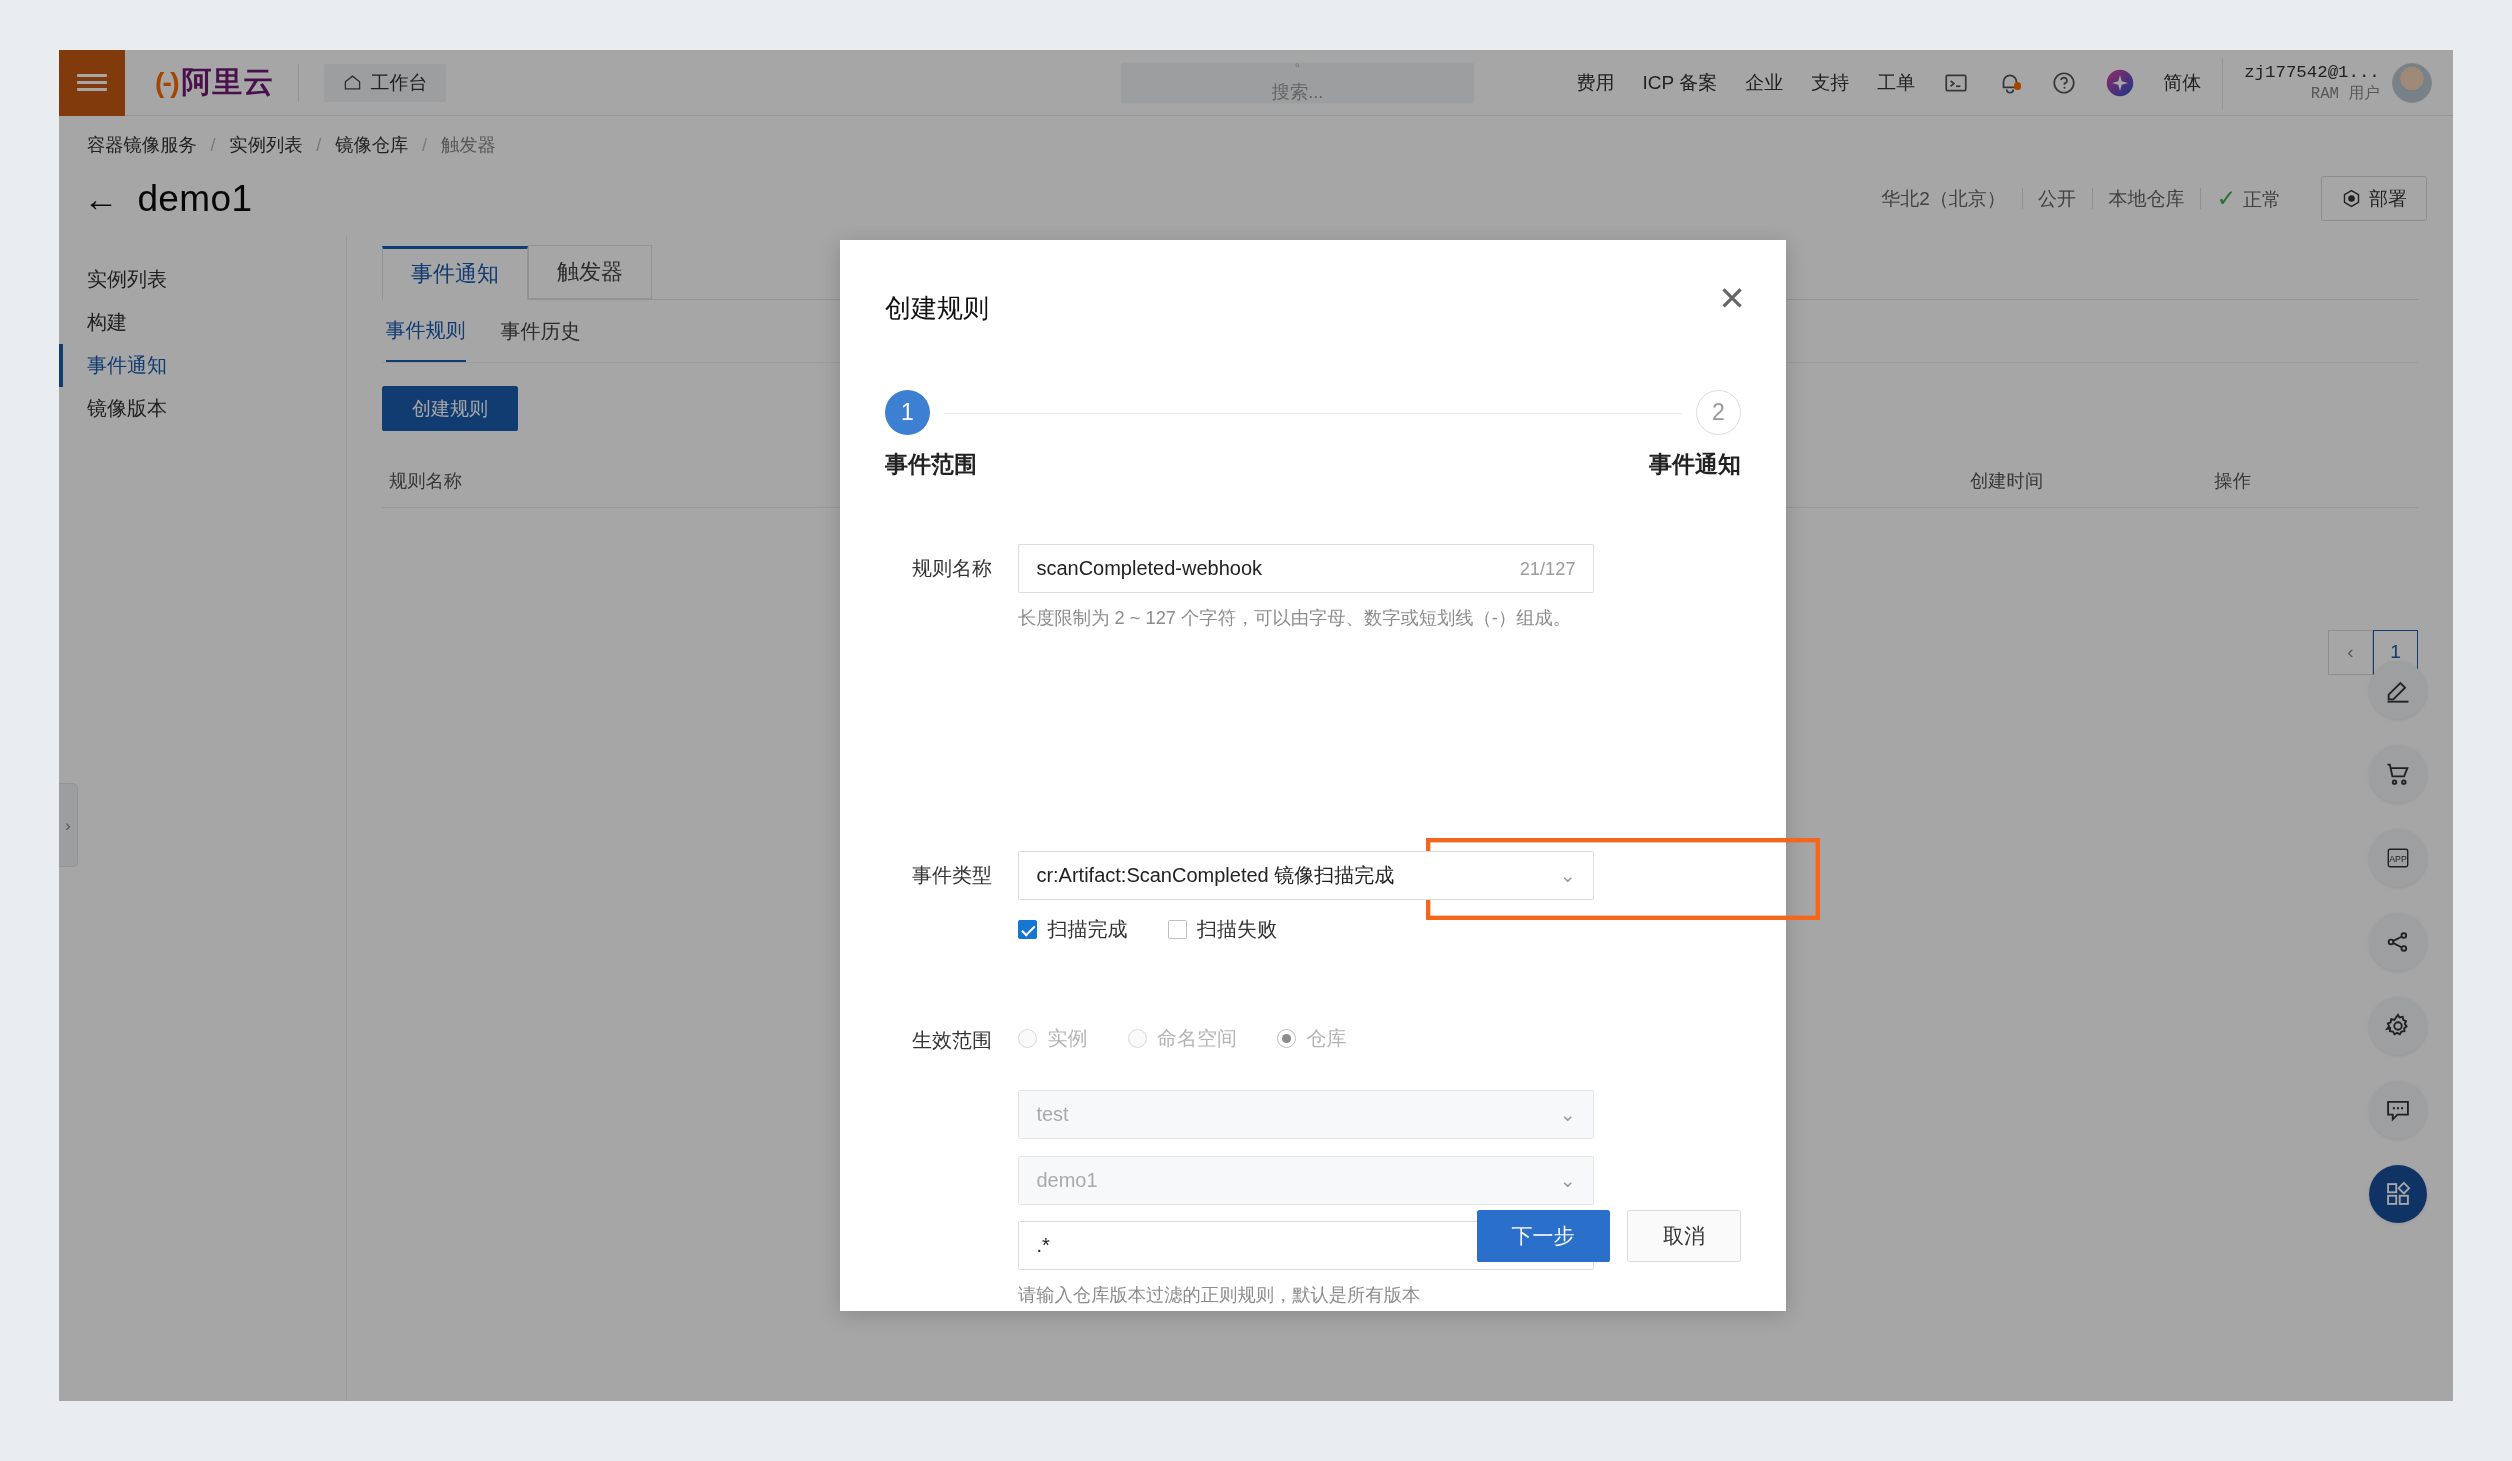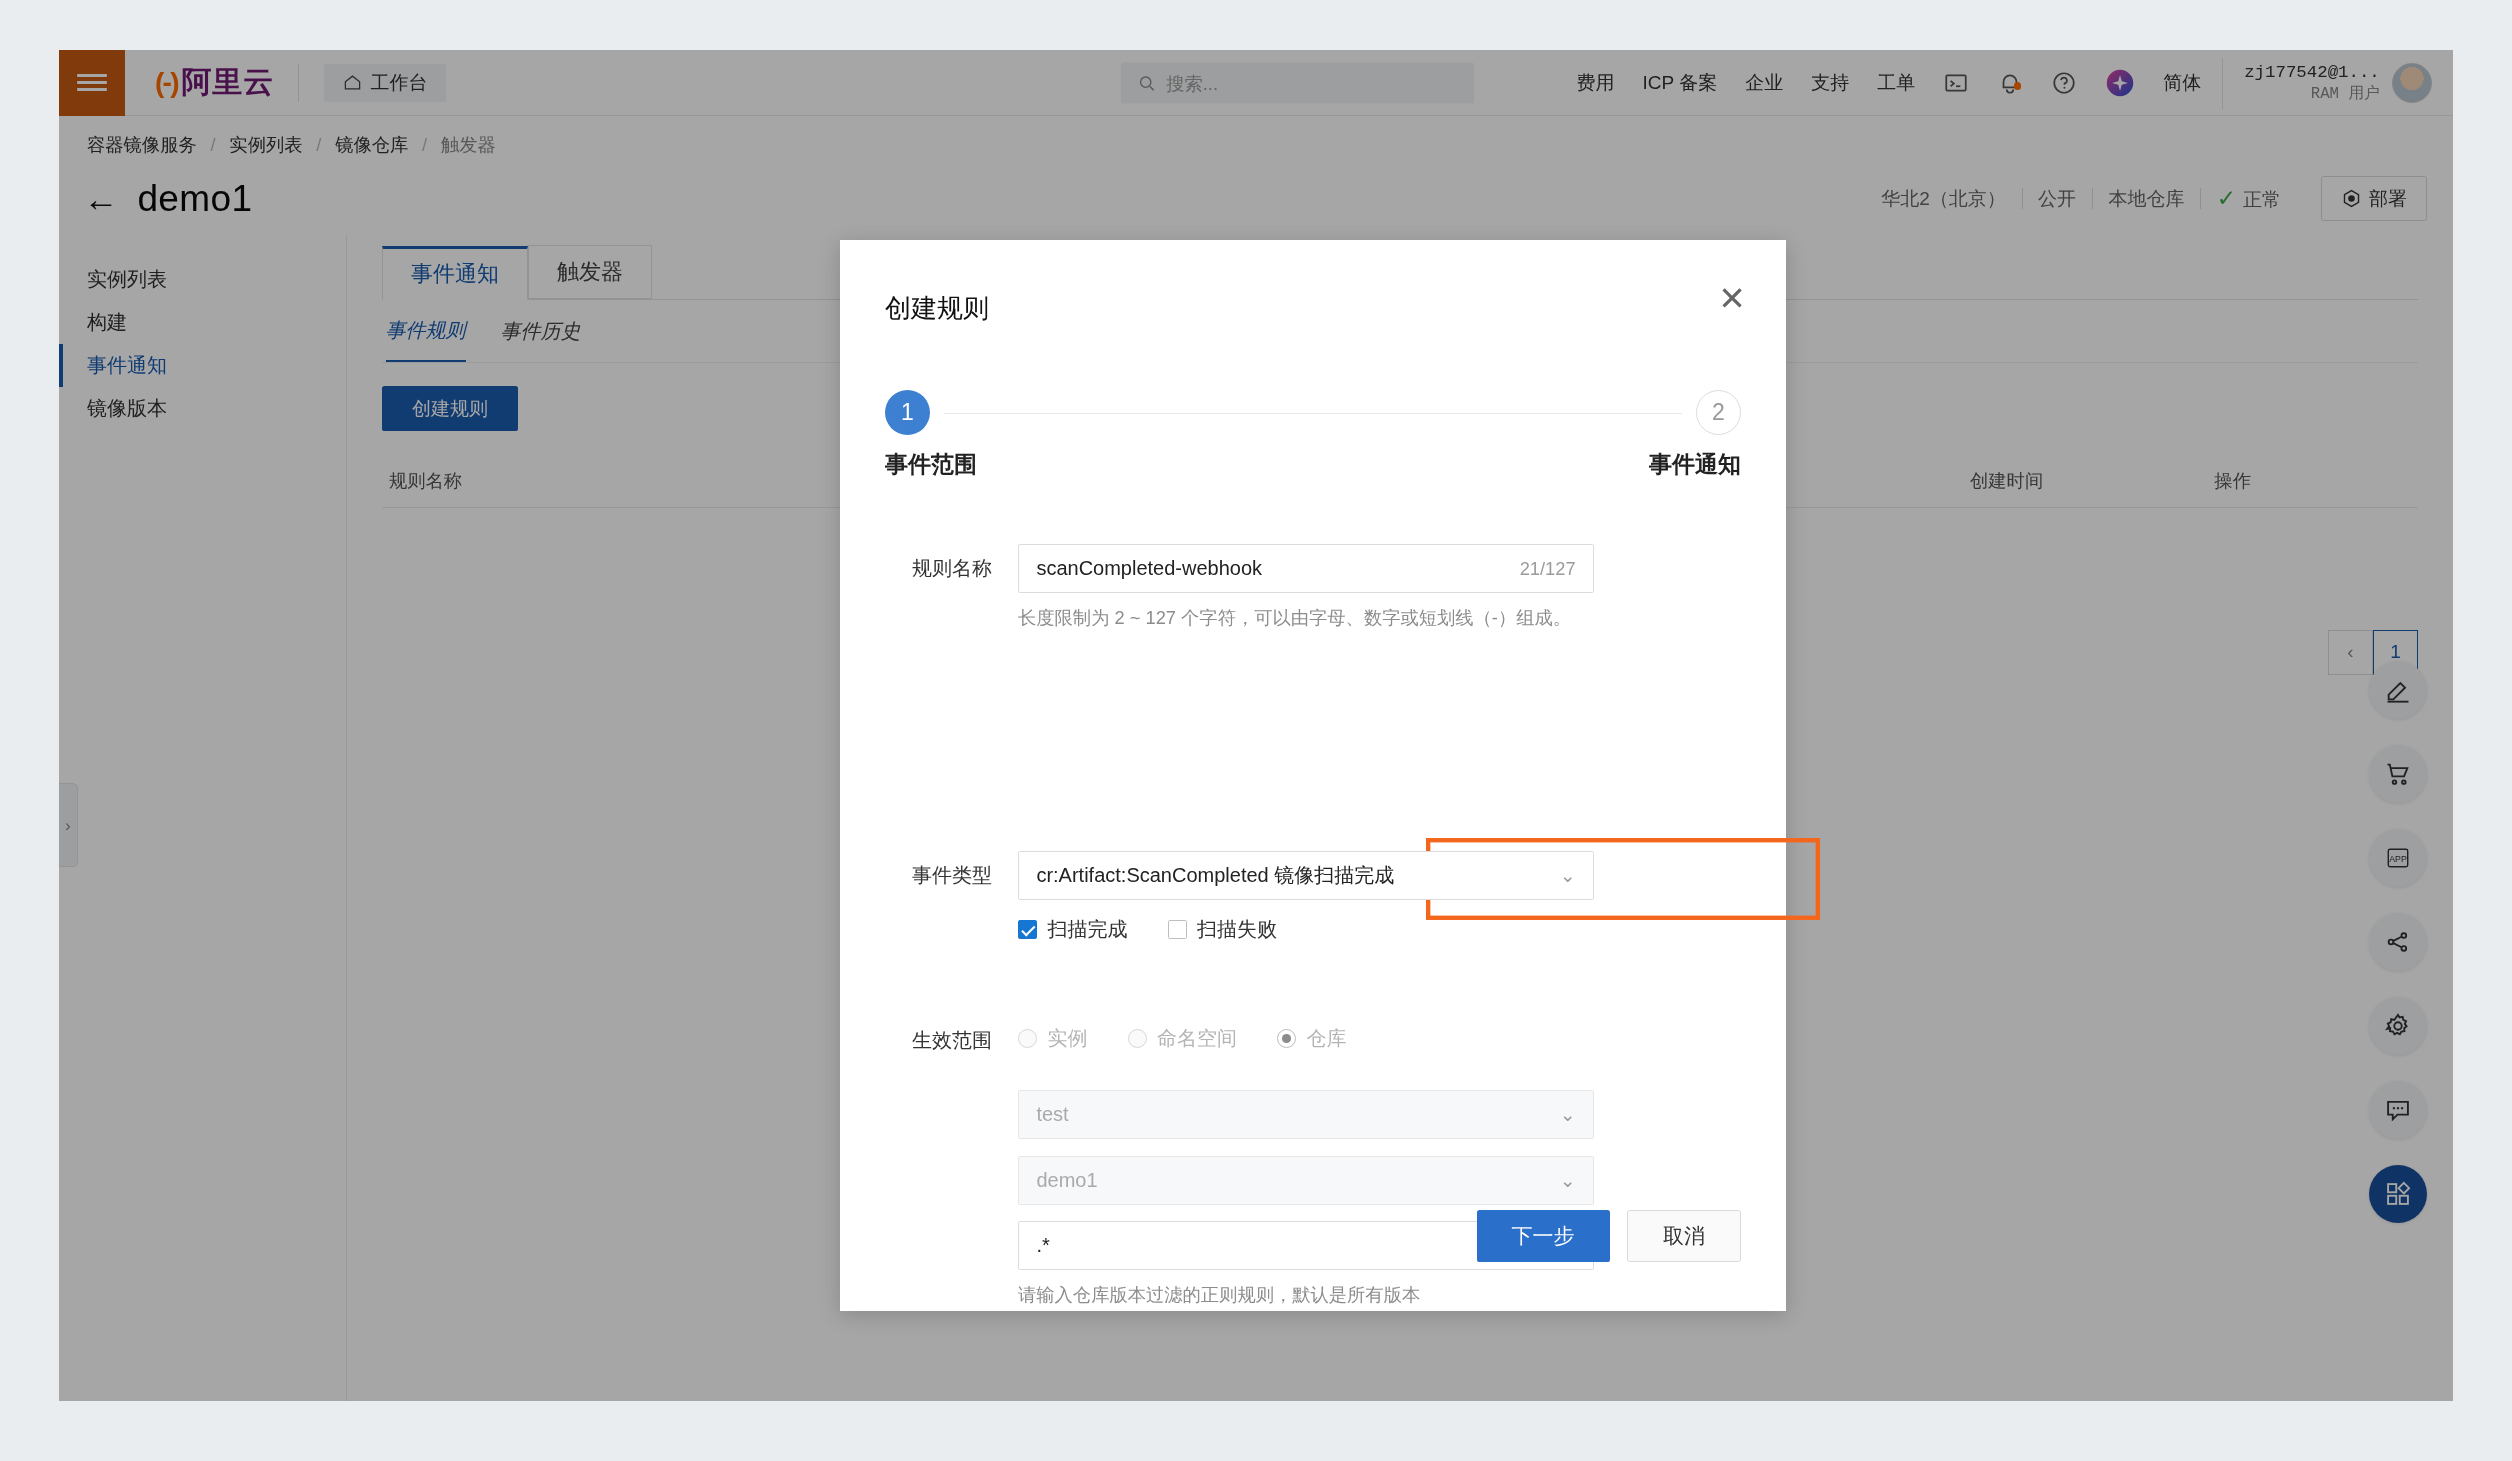--- a/index.html
+++ b/index.html
@@ -56,20 +56,21 @@
     display: flex; align-items: center; gap: 8.7px;
     font-size: 19px; color: #333;
   }
   #search-box {
     position: absolute; left: 1062px; top: 66px;
     transform: translateY(-50%);
     width: 353px; height: 41px;
     background: #f2f3f5; border-radius: 2.6px;
     display:flex; align-items:center; gap: 10.5px; padding: 0 15.7px;
     margin-top:-33px;
+    flex-direction:column;
   }
   #search-box .ph { font-size: 18.3px; color: #9b9b9b; }
   #hdr-right {
     position: absolute; right: 0; top: 0; height: 66px;
     display: flex; align-items: center; gap: 0;
   }
   #hdr-right .navitem {
     font-size: 19px; color: #333; padding: 0 14px; white-space: nowrap;
   }
   #hdr-right .iconbtn {
@@ -146,21 +147,21 @@
     height: 54px; padding: 0 28px; display:flex; align-items:center; justify-content:center;
     font-size: 22px; color:#444; border:0.9px solid transparent;
   }
   .tab.active {
     color:#1a5cb0; background:#fff;
     border:0.9px solid #e2e2e2; border-bottom-color:#fff;
     border-top: 3.5px solid #1a5cb0; position:relative; top:0.9px;
   }
   .tab.plain { border:0.9px solid #e2e2e2; border-bottom-color:#e2e2e2; background:#fff; }
 
-  #subtabs { display:flex; gap: 35px; height: 63px; align-items:flex-start; border-bottom:0.9px solid #eee; padding-left: 3.5px; font-style: italic;}
+  #subtabs { display:flex; gap: 35px; height: 63px; align-items:flex-start; border-bottom:0.9px solid #eee; padding-left: 3.5px;}
   .subtab { font-size: 20px; color:#444; height:62px; display:flex; align-items:center; }
   .subtab.active { color:#1a5cb0; border-bottom: 2.6px solid #1a5cb0; }
 
   #create-btn {
     margin-top: 23px; width: 136px; height: 45px; background:#1a5cb0; color:#fff;
     display:flex; align-items:center; justify-content:center; border-radius:2.6px; font-size: 19px;
   }
 
   #table { margin-top: 23px; }
   #thead { display:flex; height: 54px; align-items:center; border-bottom:0.9px solid #eaeaea; font-size: 18.3px; color:#555; }

